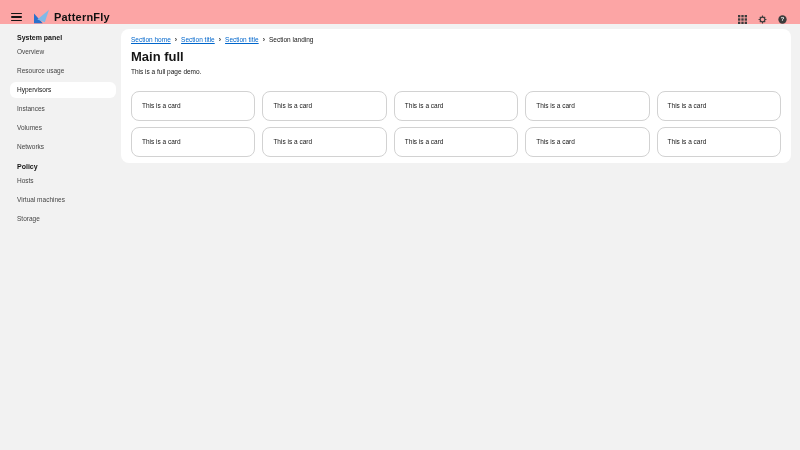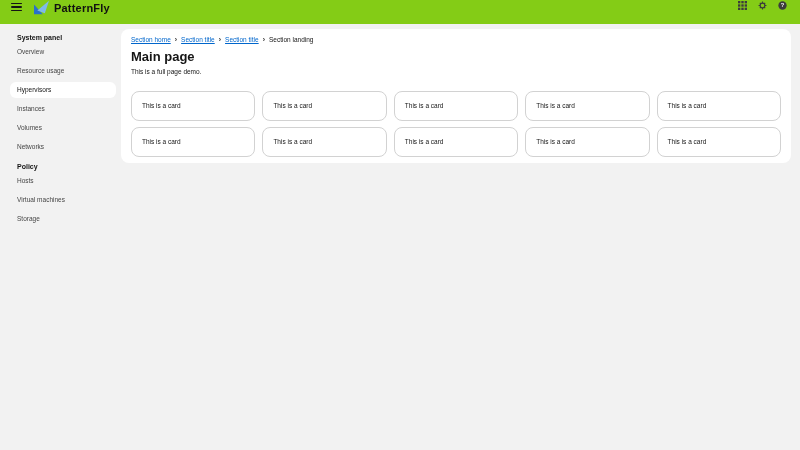--- a/index.html
+++ b/index.html
@@ -8,22 +8,22 @@
     position:relative;
     background:#f2f2f2;
     font-family:"Liberation Sans", sans-serif;
     color:#151515;
     overflow:hidden;
   }
 
   
   .masthead {
     position:absolute; top:0; left:0; width:800px; height:24px;
-    background:#84cc16;
-    display:flex; align-items:flex-start;
+    background:#fca5a5;
+    display:flex; align-items:flex-end;
   }
   .menu-btn {
     margin-left:10px;
     width:14px; height:14px;
     display:flex; flex-direction:column; justify-content:center; gap:2px;
     background:none; border:none; cursor:pointer; padding:0 1px;
   }
   .menu-btn span { display:block; height:1.6px; width:11px; background:#151515; border-radius:1px; }
   .brand { display:flex; align-items:center; gap:4px; margin-left:9px; cursor:pointer; }
   .brand-text { font-size:11px; font-weight:bold; letter-spacing:.2px; color:#111; }
@@ -148,21 +148,21 @@
   <nav class="breadcrumb">
     <a>Section home</a>
     <span class="crumb-sep">›</span>
     <a>Section title</a>
     <span class="crumb-sep">›</span>
     <a>Section title</a>
     <span class="crumb-sep">›</span>
     <span class="crumb-current">Section landing</span>
   </nav>
 
-  <h1 class="page-title">Main page</h1>
+  <h1 class="page-title">Main full</h1>
   <p class="page-subtitle">This is a full page demo.</p>
 
   <div class="gallery">
     <div class="card">This is a card</div>
     <div class="card">This is a card</div>
     <div class="card">This is a card</div>
     <div class="card">This is a card</div>
     <div class="card">This is a card</div>
     <div class="card">This is a card</div>
     <div class="card">This is a card</div>

